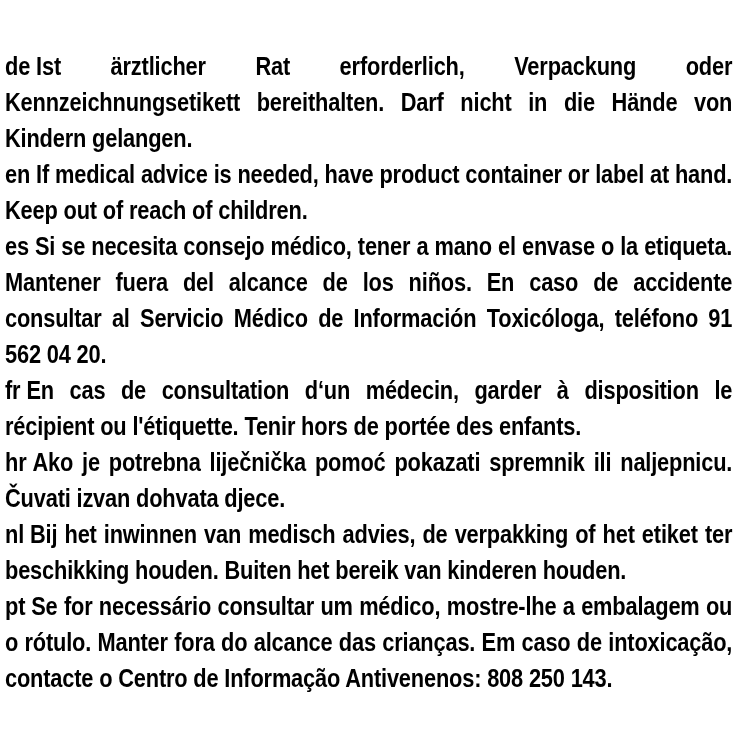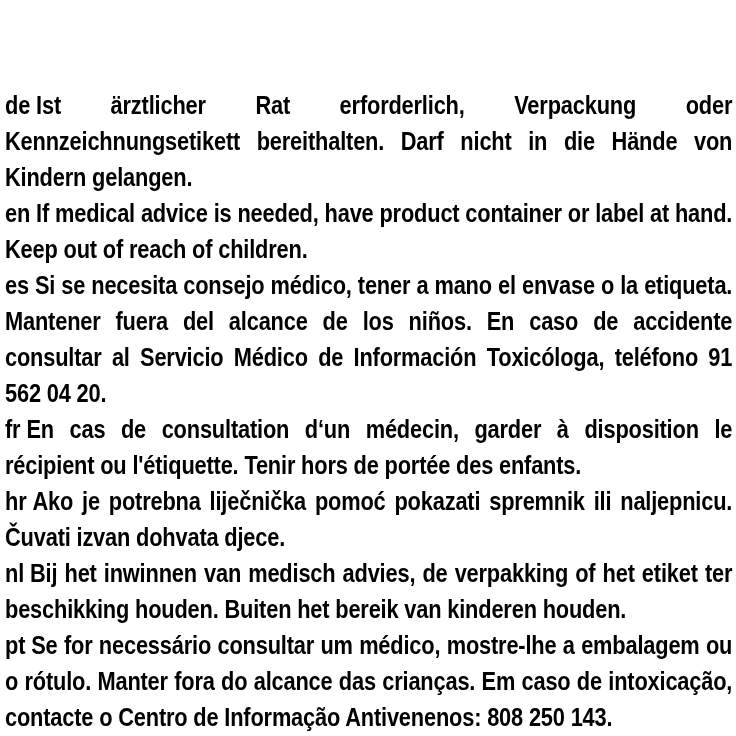--- a/index.html
+++ b/index.html
@@ -15,21 +15,21 @@
   }
 
   #label-panel {
     position: absolute;
     left: 0;
     top: 0;
     width: 736px;
     height: 736px;
     background: #ffffff;
     box-sizing: border-box;
-    padding: 87px 4px 0 5px;
+    padding: 48px 4px 0 5px;
   }
 
   .lang-block {
     margin: 0 0 0 0;
     padding: 0;
     color: #000000;
     font-weight: 700;
     font-size: 25.5px;
     line-height: 36px;
     letter-spacing: -0.2px;

